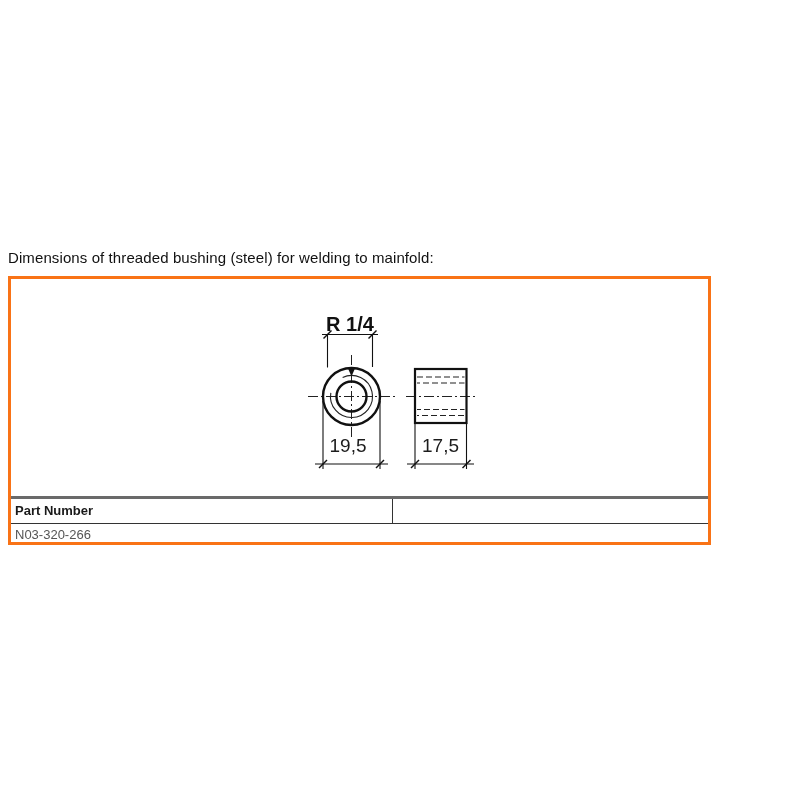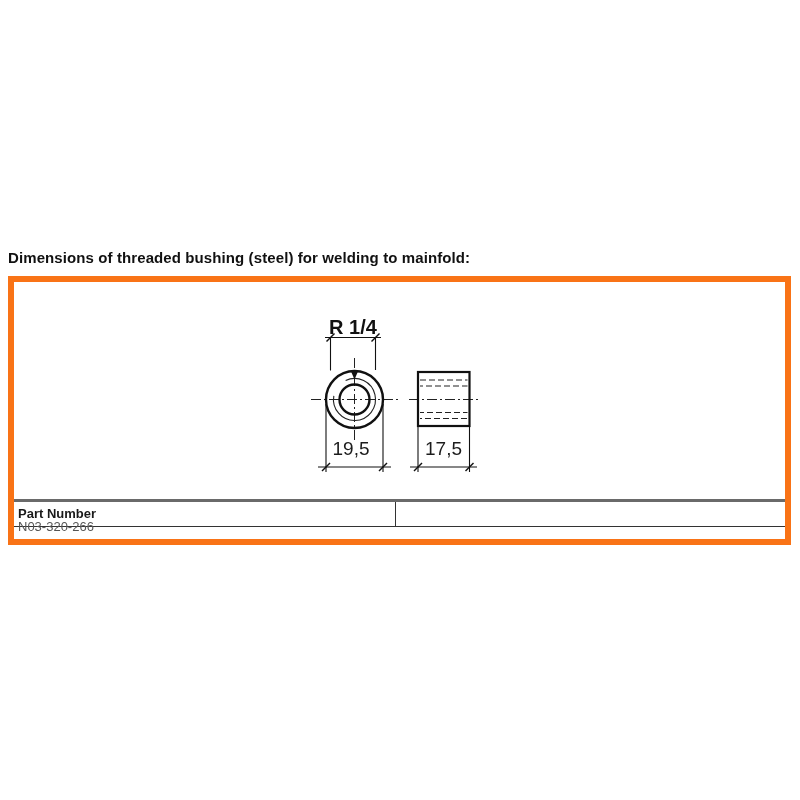--- a/index.html
+++ b/index.html
@@ -13,32 +13,32 @@
     width: 800px;
     height: 800px;
     background: #ffffff;
     overflow: hidden;
   }
   .page-title {
     position: absolute;
     left: 8px;
     top: 249px;
     font-size: 15px;
-    font-weight: bold;
+    font-weight: normal;
     color: #111111;
     white-space: nowrap;
     letter-spacing: 0.1px;
   }
   .frame {
     position: absolute;
     left: 8px;
     top: 276px;
-    width: 783px;
+    width: 703px;
     height: 269px;
-    border: 6px solid #f97316;
+    border: 3px solid #f97316;
     box-sizing: border-box;
     background: #ffffff;
   }
   .drawing-svg {
     position: absolute;
     left: 0;
     top: 0;
     width: 781px;
     height: 218px;
     display: block;
@@ -83,21 +83,21 @@
     left: 0;
     right: 0;
     top: 244px;
     height: 1px;
     background: #333333;
   }
   .value-row {
     position: absolute;
     left: 0;
     right: 0;
-    top: 234px;
+    top: 245px;
     height: 22px;
   }
   .value-label {
     position: absolute;
     left: 4px;
     top: 0;
     height: 22px;
     line-height: 22px;
     font-size: 13px;
     font-weight: normal;

